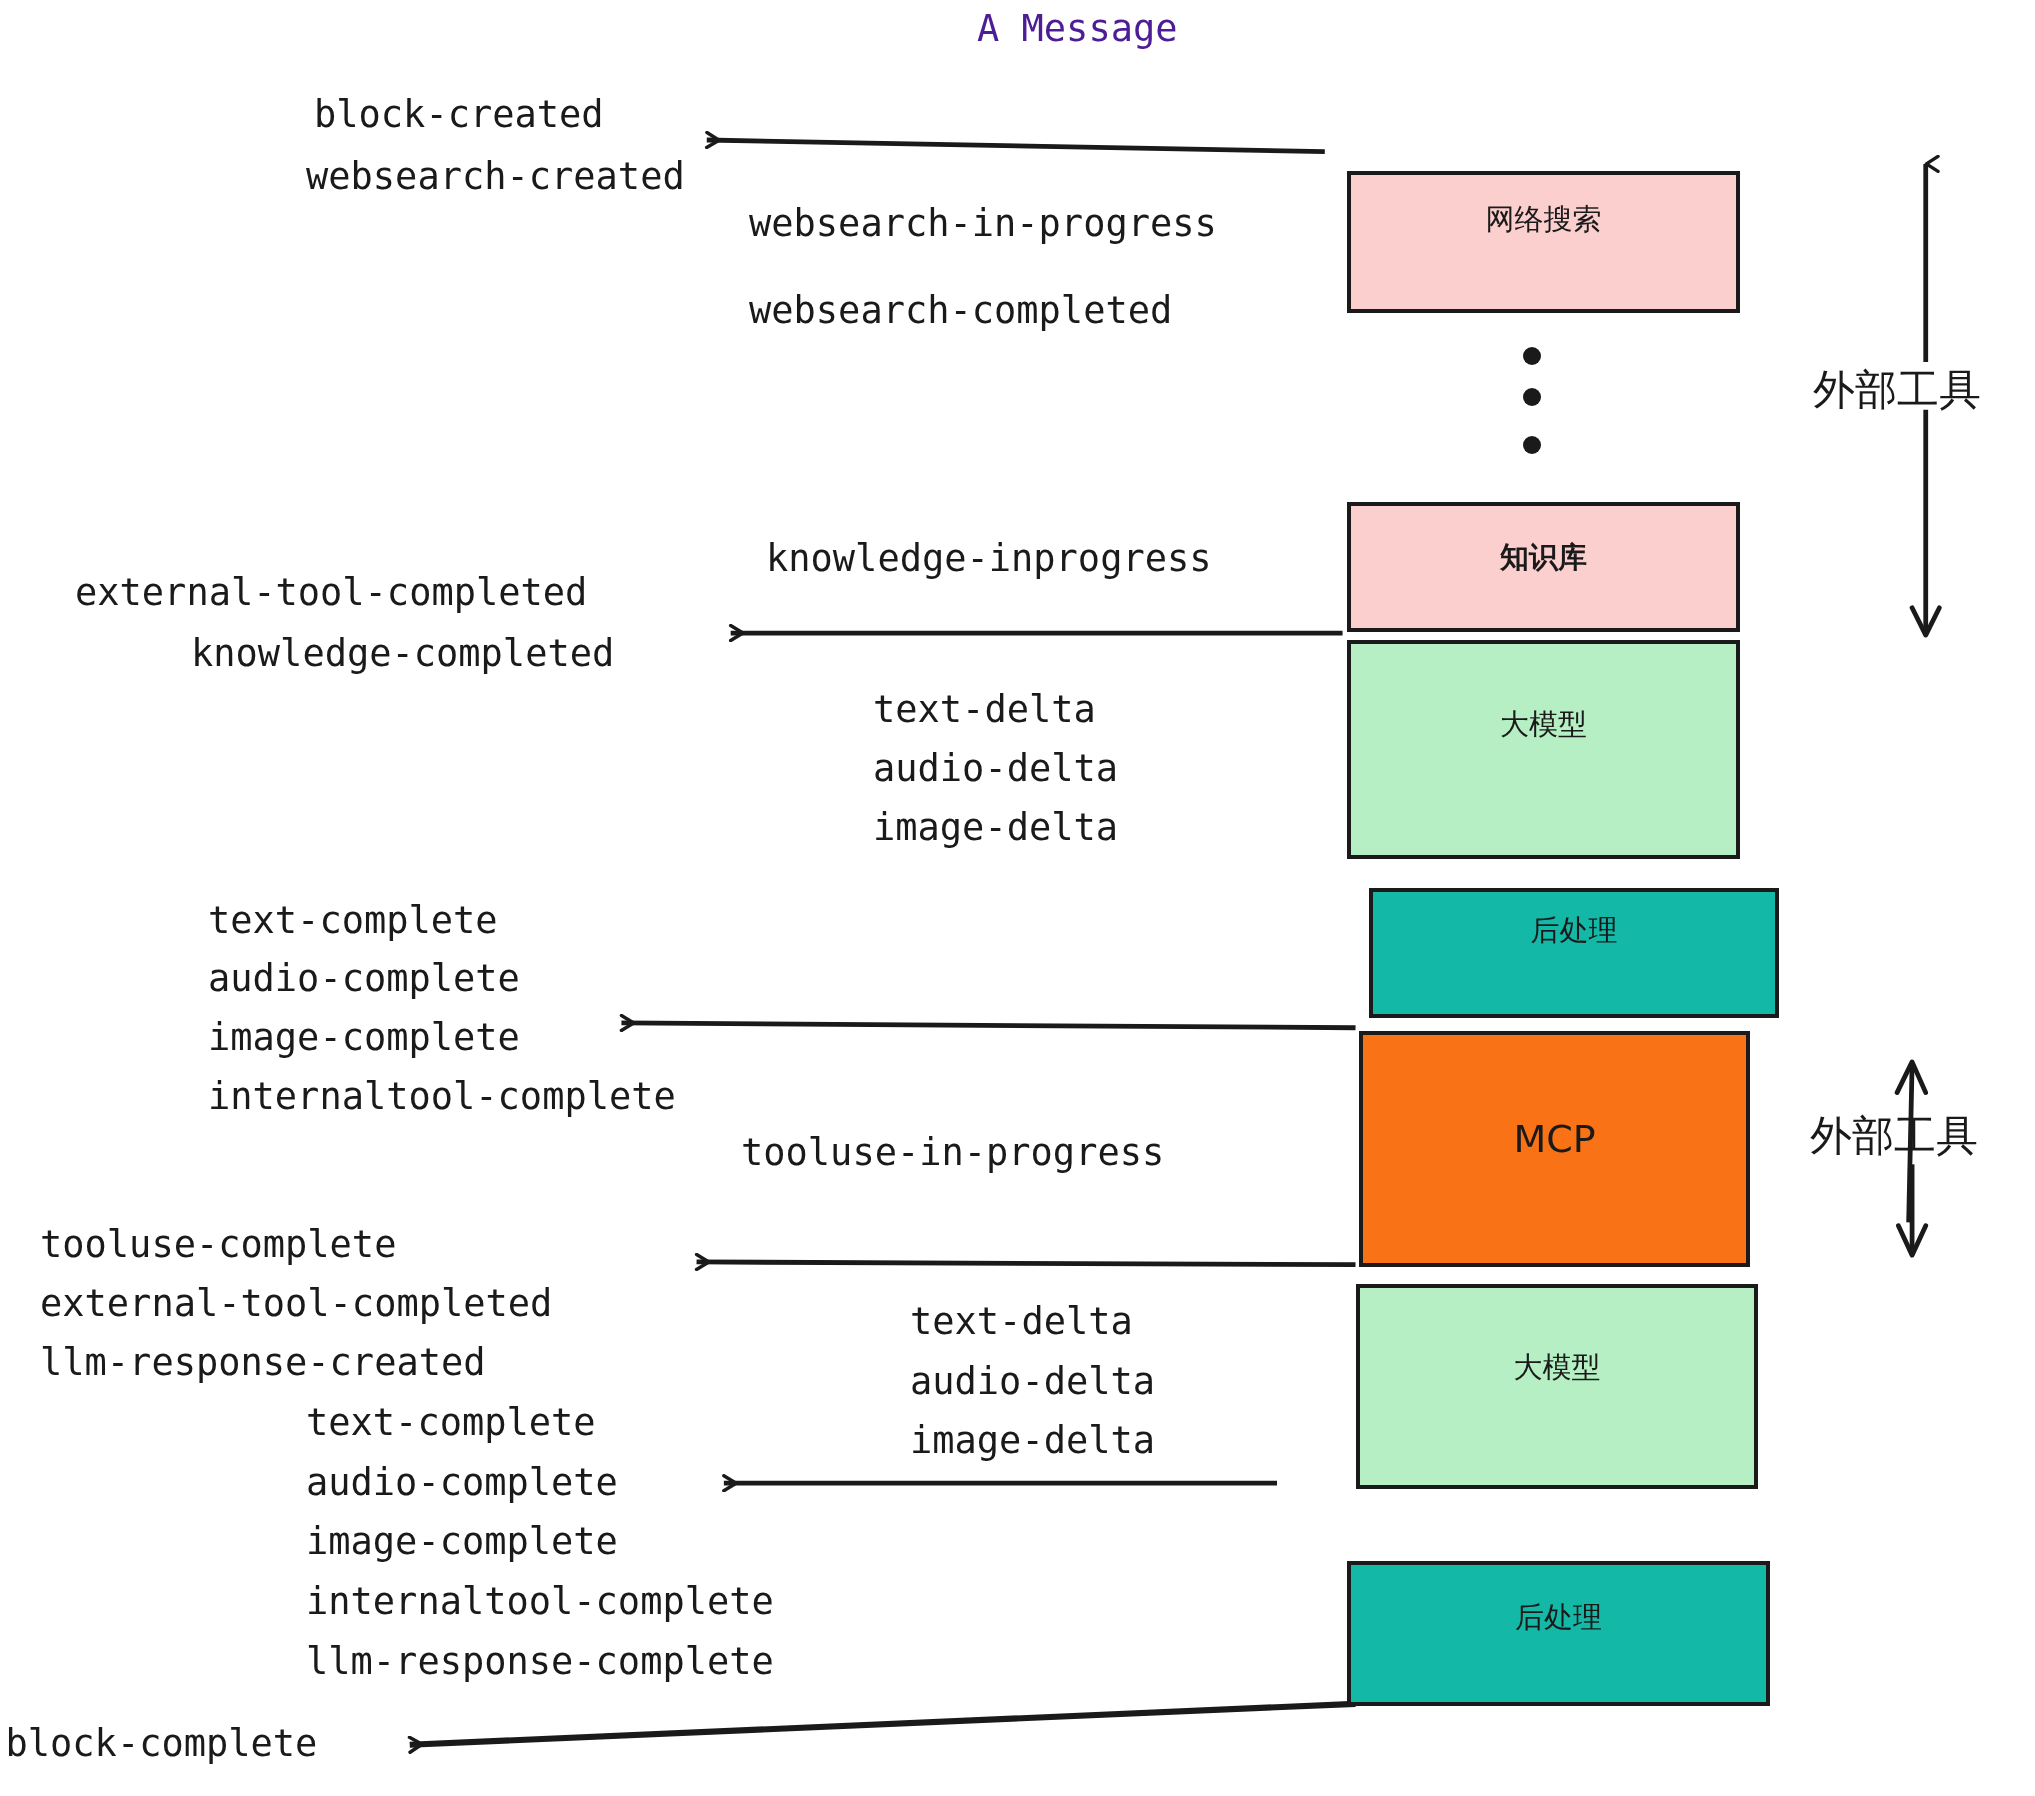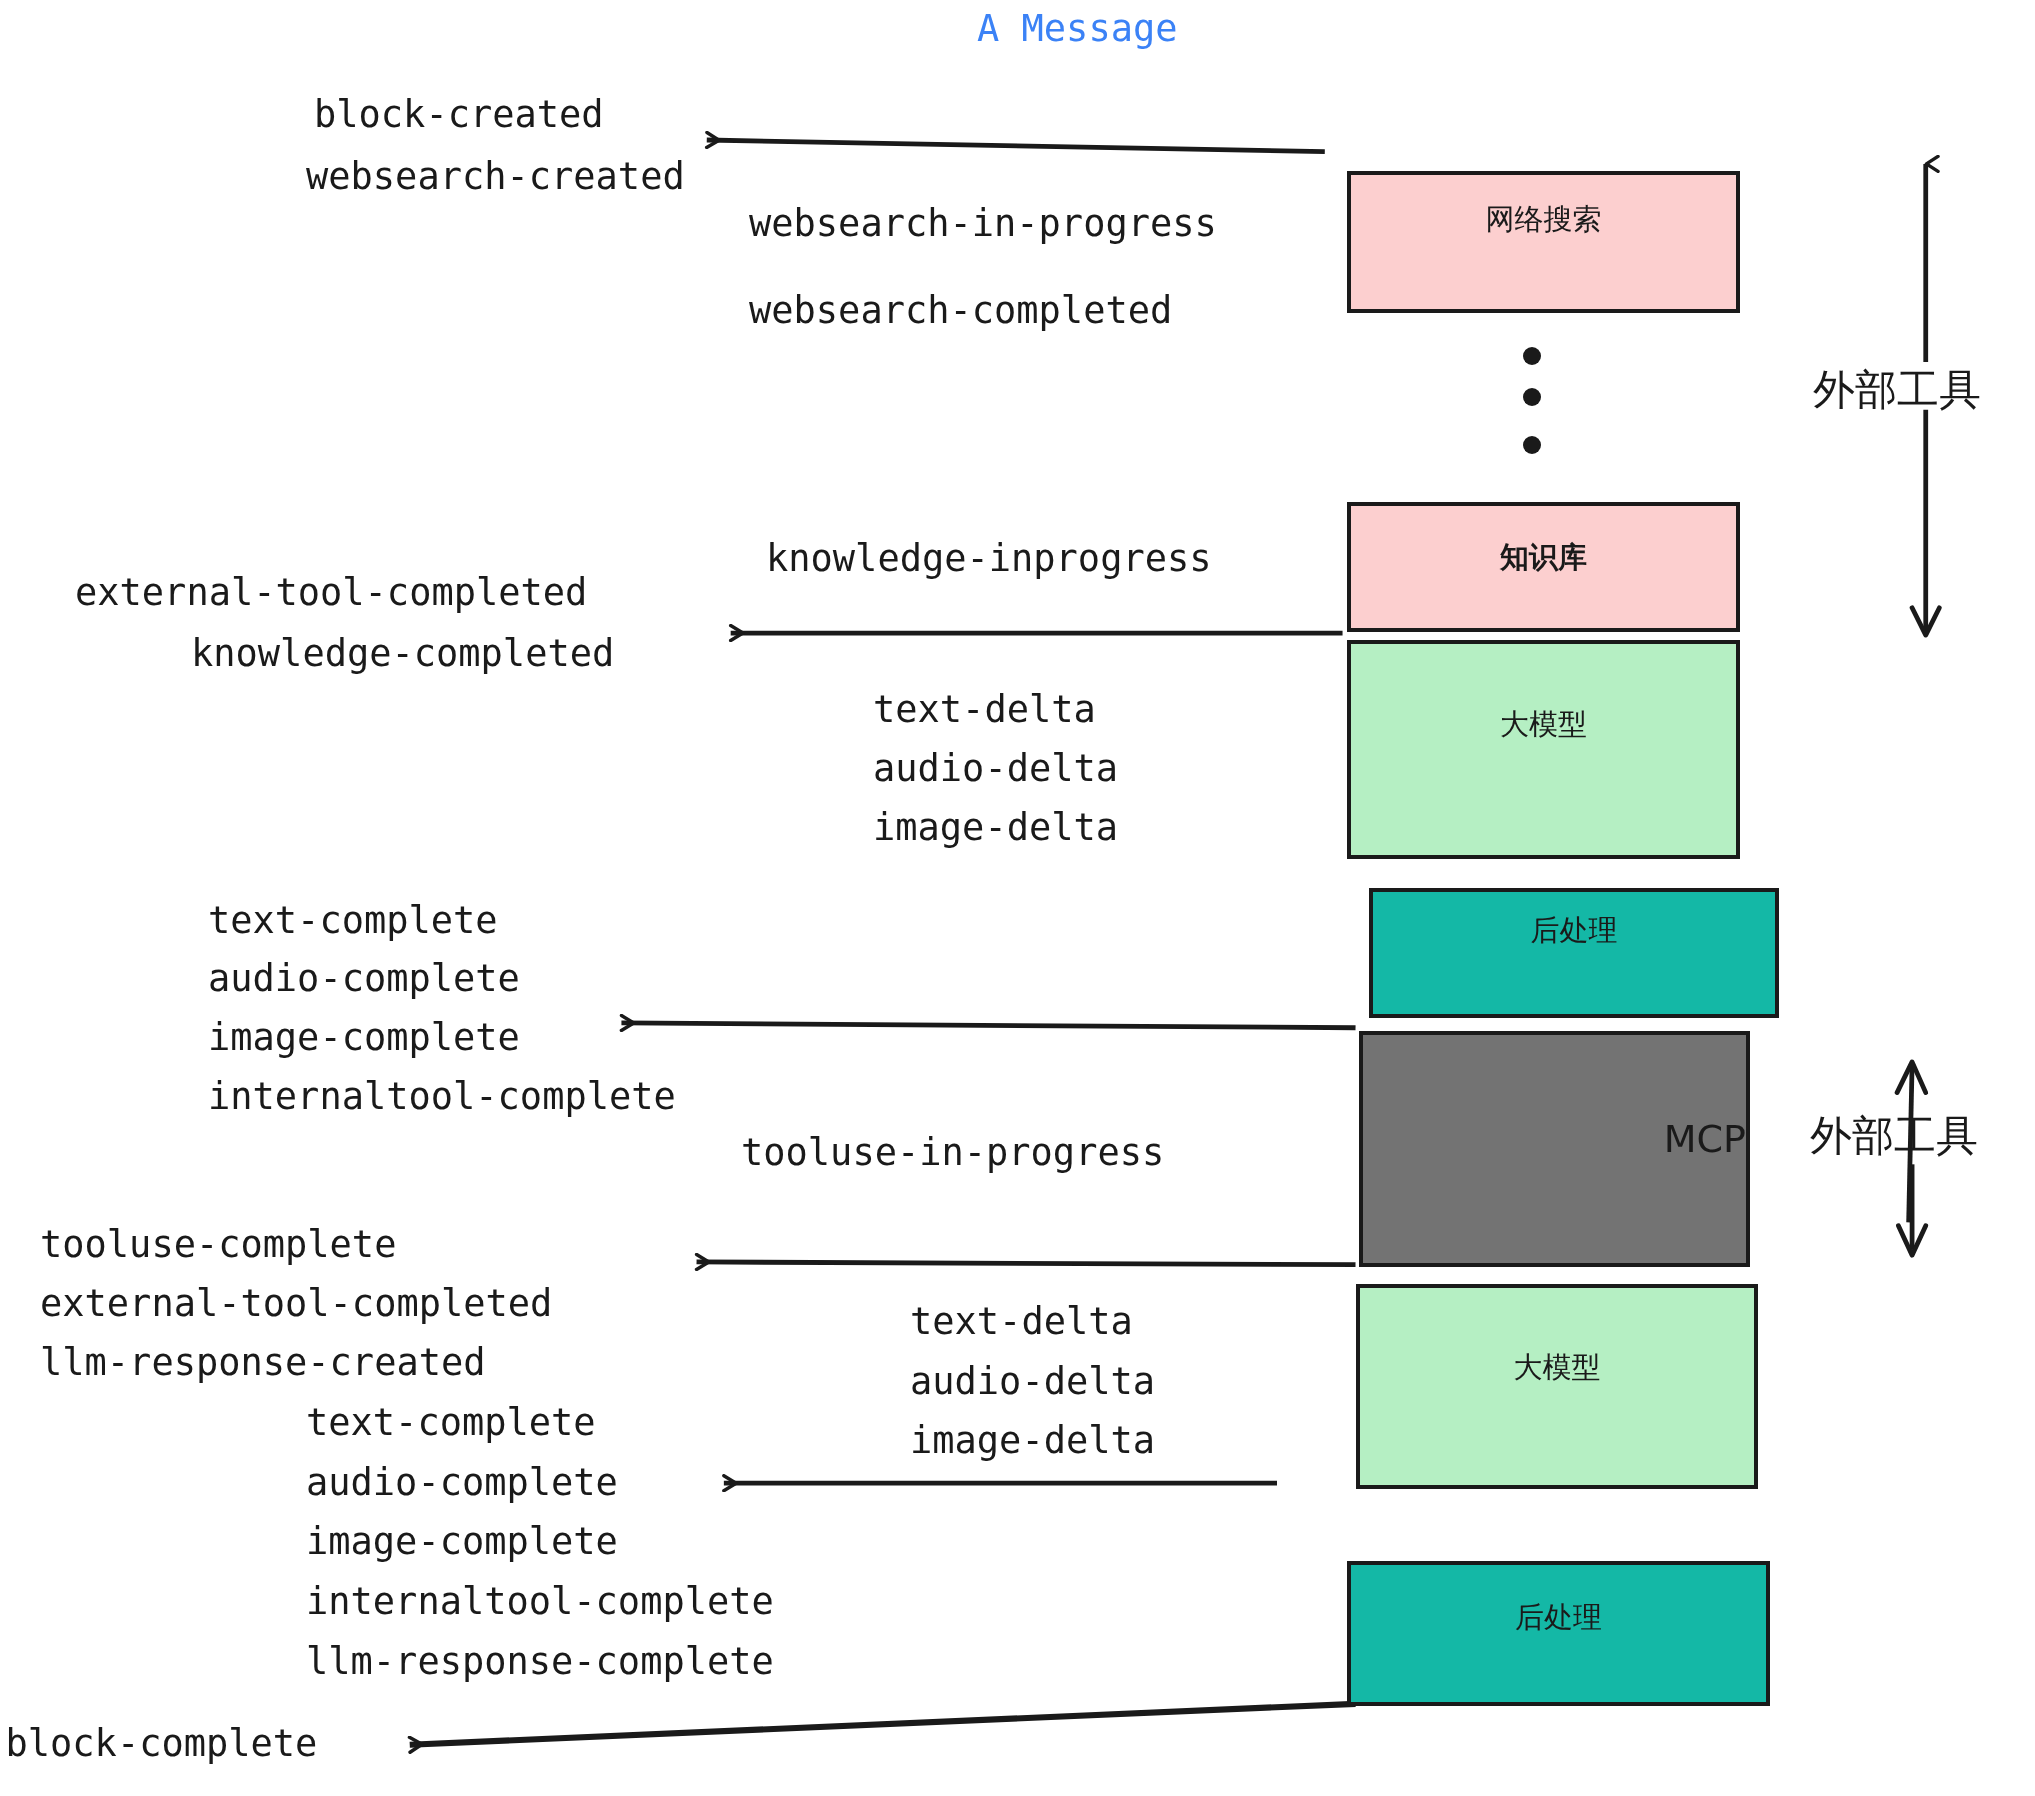--- a/index.html
+++ b/index.html
@@ -24,41 +24,41 @@
     font-size: 37px;
     line-height: 1.0;
     color: #1a1a1a;
     white-space: pre;
     letter-spacing: 0px;
   }
   .title {
     position: absolute;
     font-family: "DejaVu Sans Mono", "Liberation Mono", monospace;
     font-size: 37px;
-    color: #3b82f6;
+    color: #4c1d95;
     white-space: pre;
   }
   
   .box {
     position: absolute;
     box-sizing: border-box;
     border: 4.1px solid #1a1a1a;
     display: flex;
     align-items: flex-start;
     justify-content: center;
     font-family: "DejaVu Sans", "Liberation Sans", sans-serif;
     font-size: 29px;
     color: #1a1a1a;
   }
   .box > span {
     display: block;
   }
   .box.pink   { background: #fccfcf; }
   .box.green  { background: #b5efc3; }
-  .box.yellow { background: #737373; justify-content: flex-end; }
+  .box.yellow { background: #f97316; }
   .box.white  { background: #14b8a6; }
   
   .sidelabel {
     position: absolute;
     font-family: "DejaVu Sans", "Liberation Sans", sans-serif;
     font-size: 42px;
     color: #1a1a1a;
     white-space: pre;
   }
   

